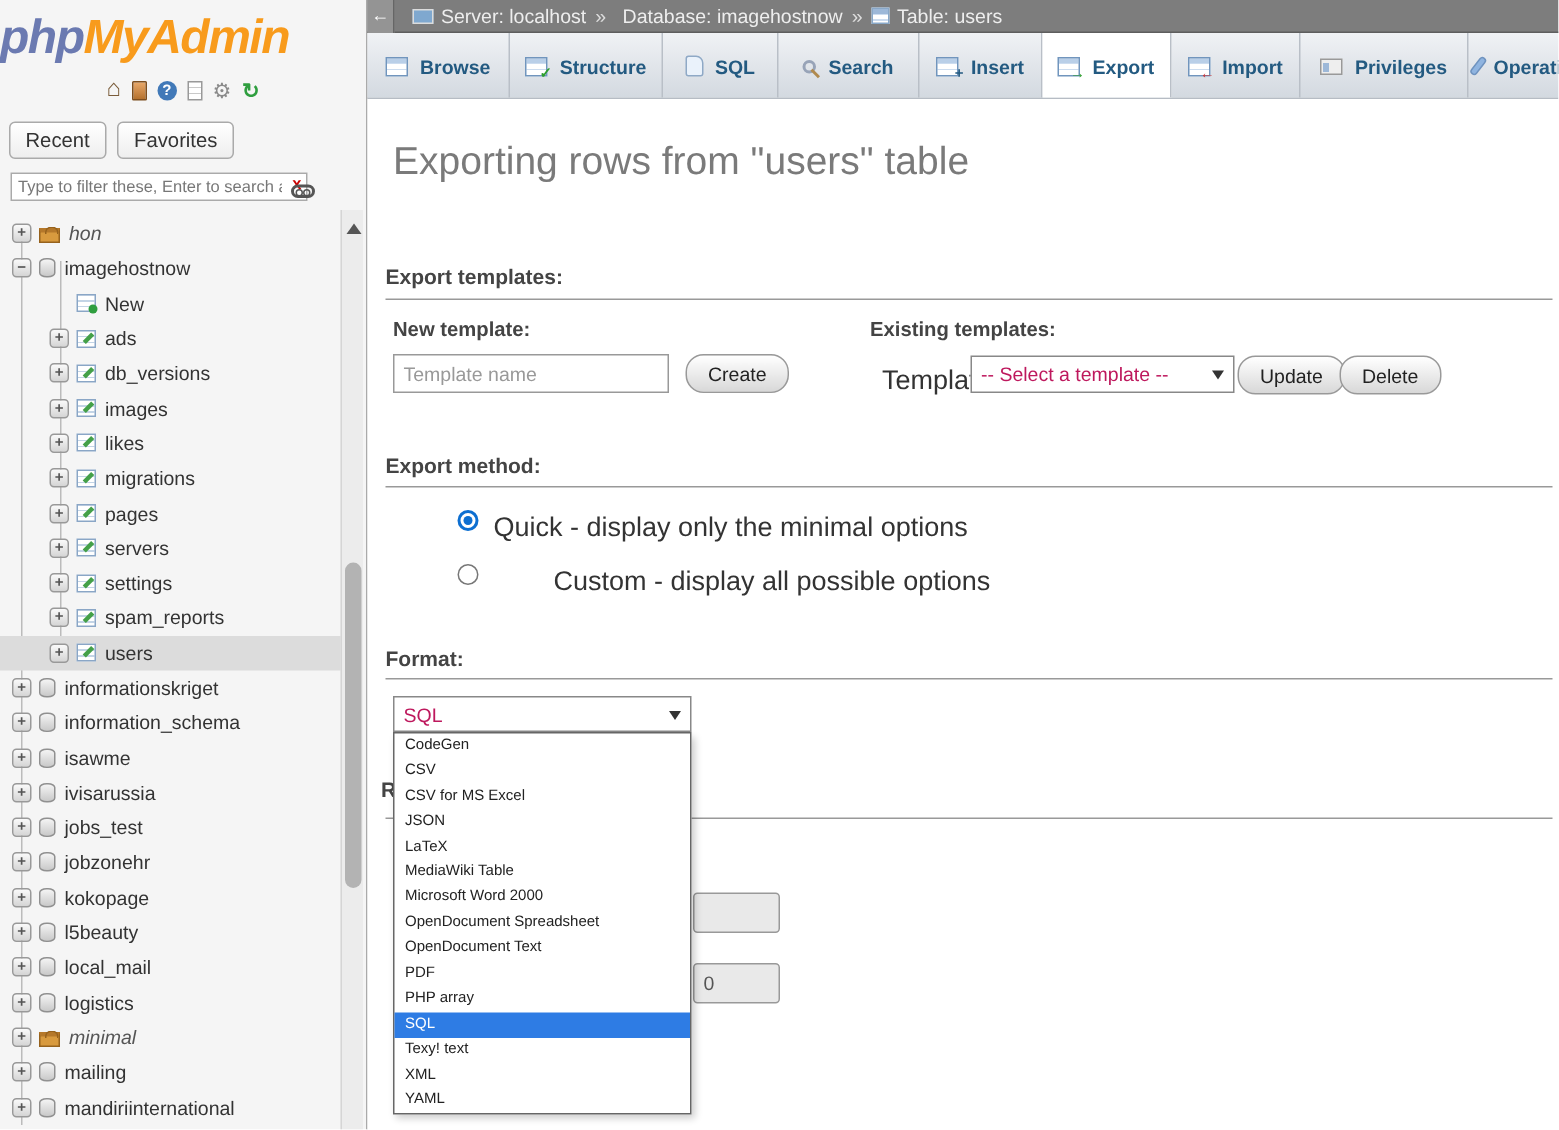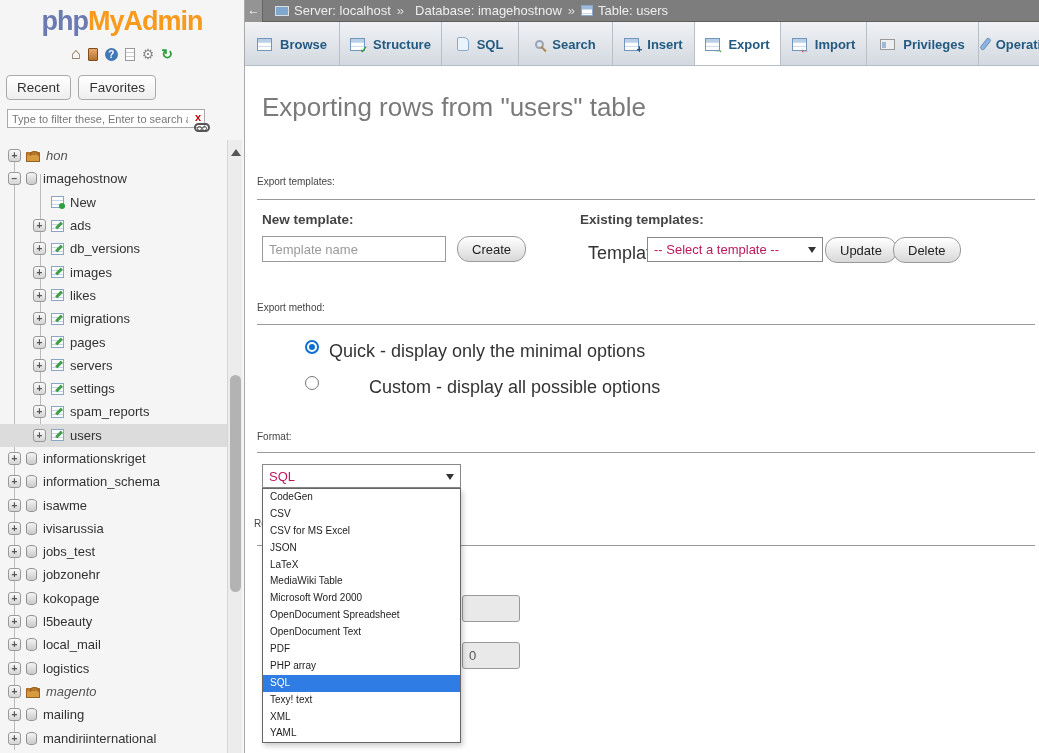--- a/index.html
+++ b/index.html
@@ -1,21 +1,21 @@
 <!DOCTYPE html>
 <html><head>
 <meta charset="utf-8">
 <style>
   * { box-sizing: border-box; margin: 0; padding: 0; }
   html,body { width:1039px; height:753px; overflow:hidden; }
   body { font-family:"Liberation Sans", sans-serif; background:#fff; position:relative; font-size:13px; color:#333; }
 
   
   #sidebar { position:absolute; left:0; top:0; width:245px; height:753px; background:#f5f5f5; border-right:1px solid #aaa; }
-  .logo { text-align:center; padding-top:6px; font-weight:bold; font-size:27px; letter-spacing:-1px; cursor:pointer; }
+  .logo { text-align:left; padding-top:6px; font-style:italic; font-weight:bold; font-size:32px; letter-spacing:-1px; cursor:pointer; }
   .logo .l-php { color:#6b7ab1; }
   .logo .l-ma { color:#f89b1c; }
   .navicons { display:flex; justify-content:center; align-items:center; gap:7px; margin-top:8px; height:18px; }
   .nicon { display:inline-block; cursor:pointer; }
   .g-home { font-size:16px; color:#7a5c3a; line-height:14px; }
   .g-door { width:10px; height:13px; background:linear-gradient(#e8a86a,#b5722f); border:1px solid #7d4e1f; border-radius:1px; }
   .g-help { width:13px; height:13px; border-radius:50%; background:#4179b8; color:#fff; font-size:10px; font-weight:bold; text-align:center; line-height:13px; }
   .g-docs { width:10px; height:13px; background:repeating-linear-gradient(#fff 0 3px, #c9c9c9 3px 4px); border:1px solid #999; }
   .g-gear { font-size:14px; color:#8a8a8a; line-height:14px; }
   .g-refresh { font-size:14px; color:#2f9e3f; font-weight:bold; line-height:14px; }
@@ -79,21 +79,21 @@
   .ti-sql { width:12px; height:14px; background:#eaf2fb; border:1px solid #8fa9c6; border-radius:2px 5px 2px 2px; }
   .ti-search { width:9px; height:9px; border:2px solid #98a4b8; border-radius:50%; }
   .ti-search::after { content:""; position:absolute; right:-5px; bottom:-3px; width:7px; height:2px; background:#b08a4e; transform:rotate(45deg); }
   .ti-priv { width:15px; height:11px; background:#eee; border:1px solid #999; }
   .ti-priv::before { content:""; position:absolute; left:1px; top:2px; width:4px; height:6px; background:#9db8d8; }
   .ti-wrench { width:5px; height:14px; background:#8fb4e0; border:1px solid #6f93bf; border-radius:3px; transform:rotate(38deg); }
 
   
   #content { position:absolute; left:245px; top:66px; width:794px; height:687px; background:#fff; }
   .page-title { position:absolute; left:17px; top:26px; font-size:26px; font-weight:normal; color:#7a7a7a; }
-  .fs-head { position:absolute; font-weight:normal; font-size:10px; color:#444; }
+  .fs-head { position:absolute; font-weight:bold; font-size:14px; color:#444; }
   .fs-hr { position:absolute; left:12px; right:4px; border-top:1px solid #999; height:0; }
   .sublabel { position:absolute; font-weight:bold; font-size:13.5px; color:#444; }
   .plain-label { position:absolute; font-size:18px; color:#333; }
   .txt-input { position:absolute; border:1px solid #999; background:#fff; font-size:13px; padding:0 6px; font-family:"Liberation Sans",sans-serif; }
   .txt-input::placeholder { color:#999; }
   .btn { position:absolute; border:1px solid #999; border-radius:12px; background:linear-gradient(#fff,#d8d8d8); font-size:13px; color:#222; padding:0 14px; height:26px; cursor:pointer; font-family:"Liberation Sans",sans-serif; }
   .selectbox { position:absolute; border:1px solid #888; background:#fff; display:flex; align-items:center; justify-content:space-between; padding:0 6px; font-size:13px; color:#be185d; cursor:pointer; }
   .chev { width:0; height:0; border:4px solid transparent; border-top:6px solid #333; margin-top:5px; }
   .radio { position:absolute; width:14px; height:14px; border-radius:50%; border:1px solid #777; background:#fff; cursor:pointer; }
   .radio.checked { border:2px solid #0d6fd1; }
@@ -240,21 +240,21 @@
         <span class="tlabel">local_mail</span>
       </div>
       <div class="trow lvl1">
         <span class="tgl">+</span>
         <span class="tico ico-db"></span>
         <span class="tlabel">logistics</span>
       </div>
       <div class="trow lvl1 grp">
         <span class="tgl">+</span>
         <span class="tico ico-group"></span>
-        <span class="tlabel">magento</span>
+        <span class="tlabel">minimal</span>
       </div>
       <div class="trow lvl1">
         <span class="tgl">+</span>
         <span class="tico ico-db"></span>
         <span class="tlabel">mailing</span>
       </div>
       <div class="trow lvl1">
         <span class="tgl">+</span>
         <span class="tico ico-db"></span>
         <span class="tlabel">mandiriinternational</span>

